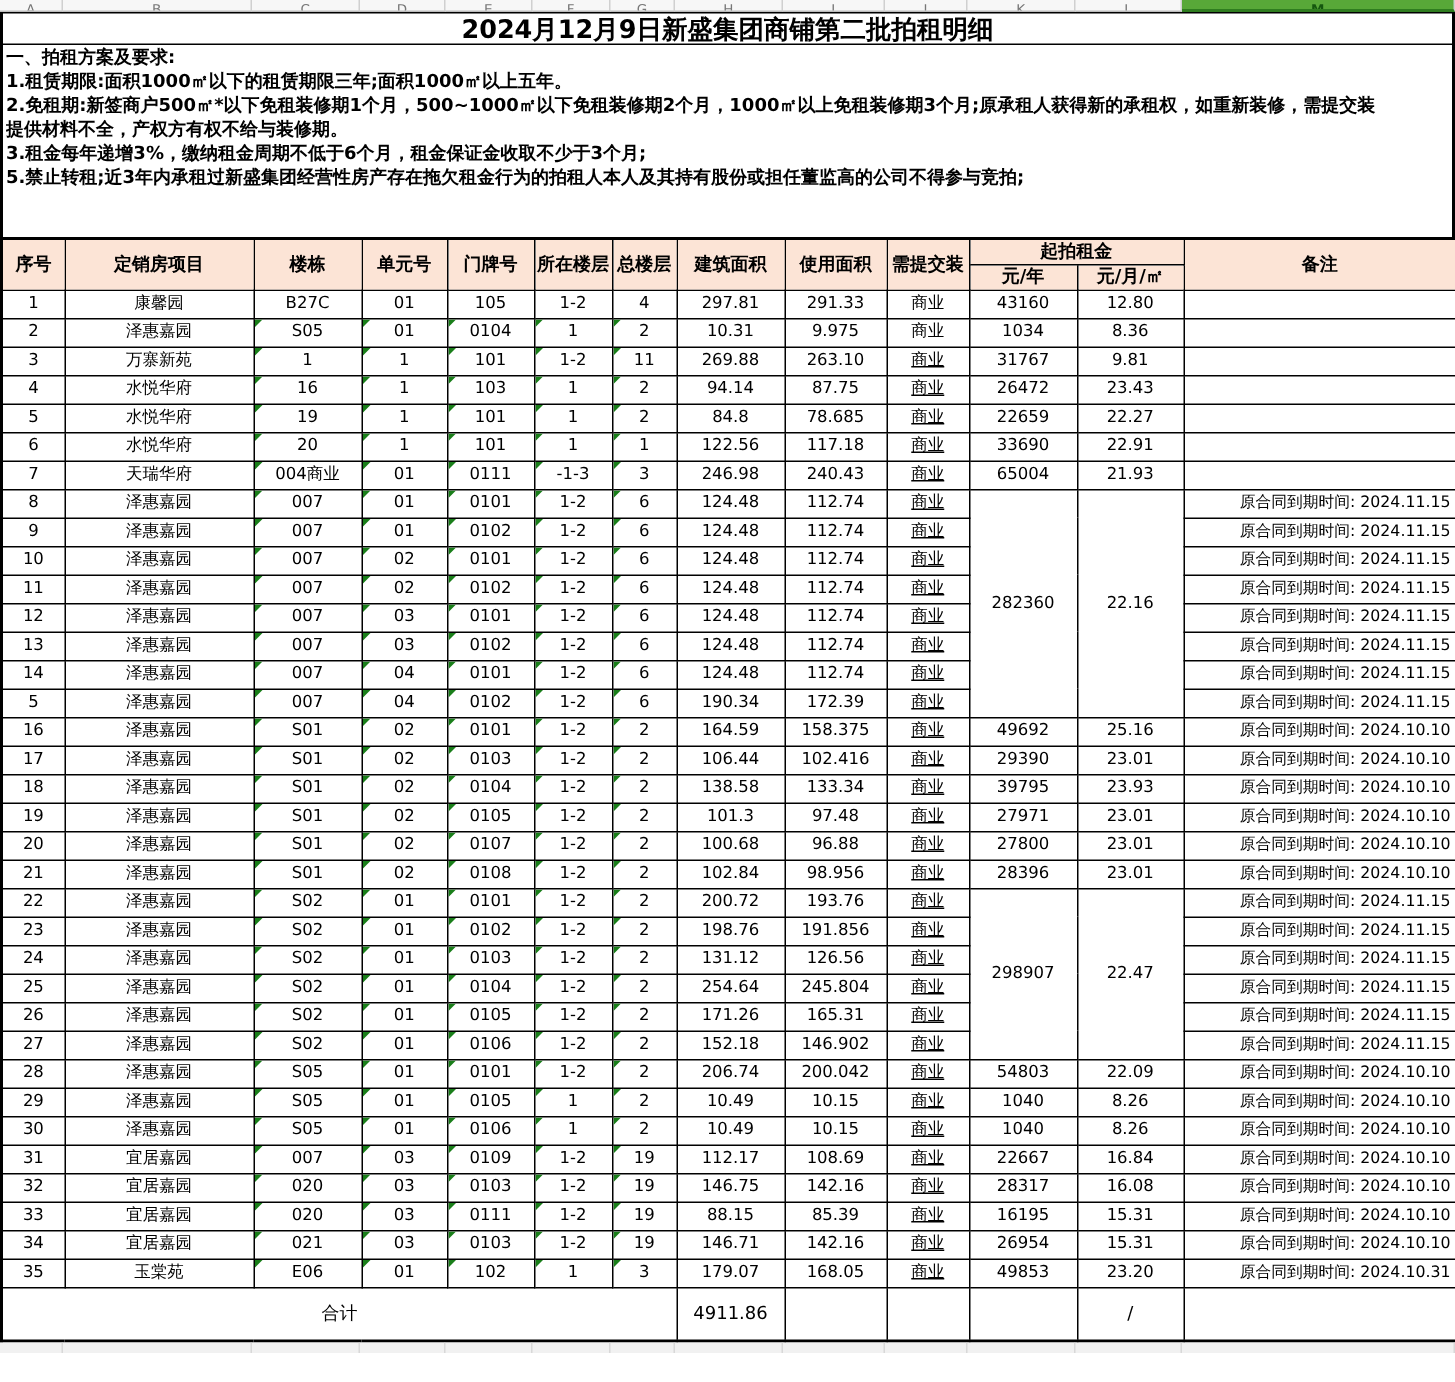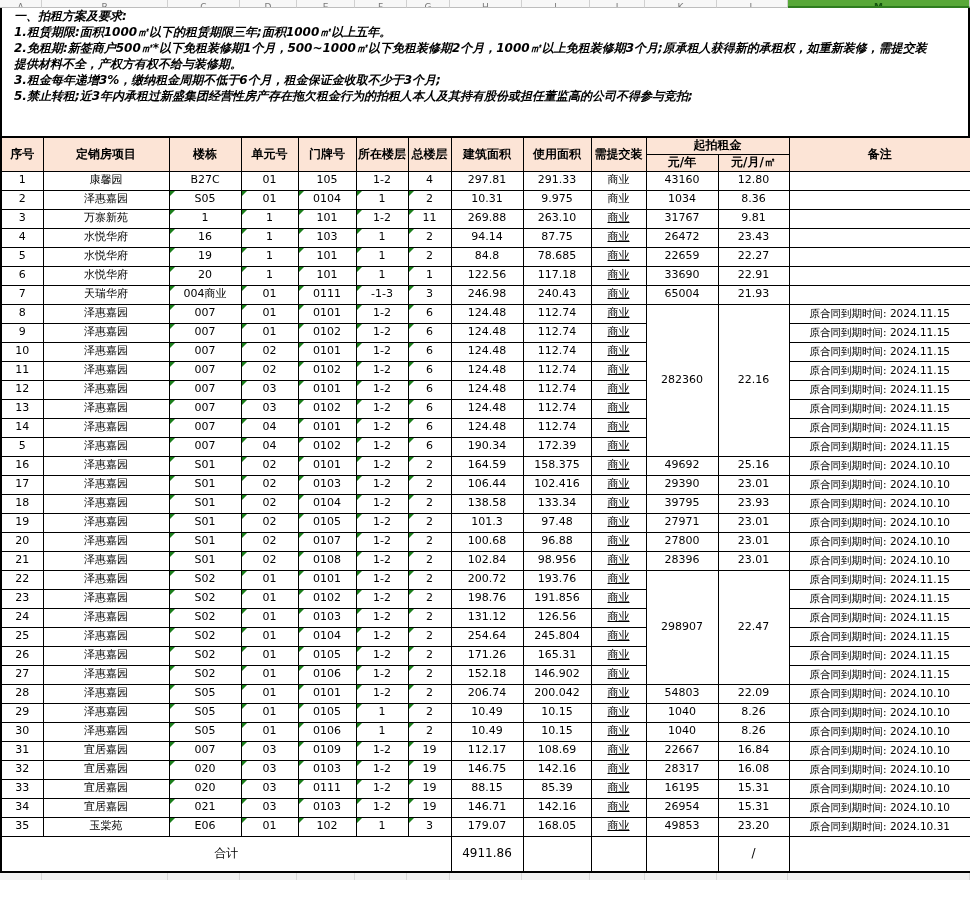--- a/index.html
+++ b/index.html
@@ -8,30 +8,30 @@
 
   
   .colstrip{height:8px;display:flex;overflow:hidden;background:#f7f7f7;}
   .colstrip .colhead{box-sizing:border-box;border-right:1px solid #d0d0d0;border-bottom:1px solid #bdbdbd;
     font-size:9px;color:#777;text-align:center;line-height:14px;overflow:hidden;}
   .colstrip .colhead.sel{color:#14560e;font-weight:bold;}
 
   .top-block{box-sizing:border-box;border-left:2px solid #000;border-right:2px solid #000;}
   .title{height:22px;line-height:22px;text-align:center;font-size:17px;font-weight:bold;
     border-top:1px solid #000;border-bottom:1px solid #000;box-sizing:border-box;white-space:nowrap;overflow:hidden;}
-  .notes{height:128px;overflow:hidden;padding-left:12px;font-style:italic;}
+  .notes{height:128px;overflow:hidden;padding-left:2px;}
   .notes .note-line{font-size:12px;font-weight:bold;line-height:16px;height:16px;white-space:nowrap;overflow:hidden;}
 
   table.tbl{border-collapse:collapse;table-layout:fixed;width:970px;border:2px solid #000;}
   .tbl th,.tbl td{box-sizing:border-box;border:1px solid #000;padding:0;text-align:center;
     font-size:11px;line-height:1.1;overflow:hidden;position:relative;}
   .tbl thead th{background:#FCE4D6;font-weight:bold;font-size:12px;white-space:normal;height:17px;}
   .tbl tbody tr{height:19px;}
   .tbl tbody td{white-space:nowrap;}
-  .tbl td.remark{text-align:right;padding-right:20px;font-size:10.5px;}
+  .tbl td.remark{text-align:right;padding-right:3px;font-size:10.5px;}
   .tbl td.usage-u span{text-decoration:underline;}
   .tri{position:absolute;top:0;left:0;width:0;height:0;
     border-top:5px solid #1a7f1a;border-right:5px solid transparent;}
   .tbl tr.total td{font-size:12px;}
   .tbl tr.total{height:36px;}
 
   .bottomstrip{height:7px;display:flex;background:#f1f1f1;overflow:hidden;}
   .bottomstrip .bcell{box-sizing:border-box;border-right:1px solid #d8d8d8;height:100%;}
 </style>
 </head>
@@ -49,20 +49,21 @@
       <div class="colhead" style="width: 43px;">G</div>
       <div class="colhead" style="width: 72px;">H</div>
       <div class="colhead" style="width: 68px;">I</div>
       <div class="colhead" style="width: 55px;">J</div>
       <div class="colhead" style="width: 72px;">K</div>
       <div class="colhead" style="width: 71px;">L</div>
       <div class="colhead sel" style="width: 182px; background: rgb(88, 168, 56); border-bottom: 2px solid rgb(47, 125, 31);">M</div>
     </div>
 
   <div class="top-block">
+    <div class="title">2024月12月9日新盛集团商铺第二批拍租明细</div>
     <div class="notes" id="notes">
         <div class="note-line">一、拍租方案及要求:</div>
         <div class="note-line">1.租赁期限:面积1000㎡以下的租赁期限三年;面积1000㎡以上五年。</div>
         <div class="note-line">2.免租期:新签商户500㎡*以下免租装修期1个月，500~1000㎡以下免租装修期2个月，1000㎡以上免租装修期3个月;原承租人获得新的承租权，如重新装修，需提交装</div>
         <div class="note-line">提供材料不全，产权方有权不给与装修期。</div>
         <div class="note-line">3.租金每年递增3%，缴纳租金周期不低于6个月，租金保证金收取不少于3个月;</div>
         <div class="note-line">5.禁止转租;近3年内承租过新盛集团经营性房产存在拖欠租金行为的拍租人本人及其持有股份或担任董监高的公司不得参与竞拍;</div>
       </div>
   </div>
 

